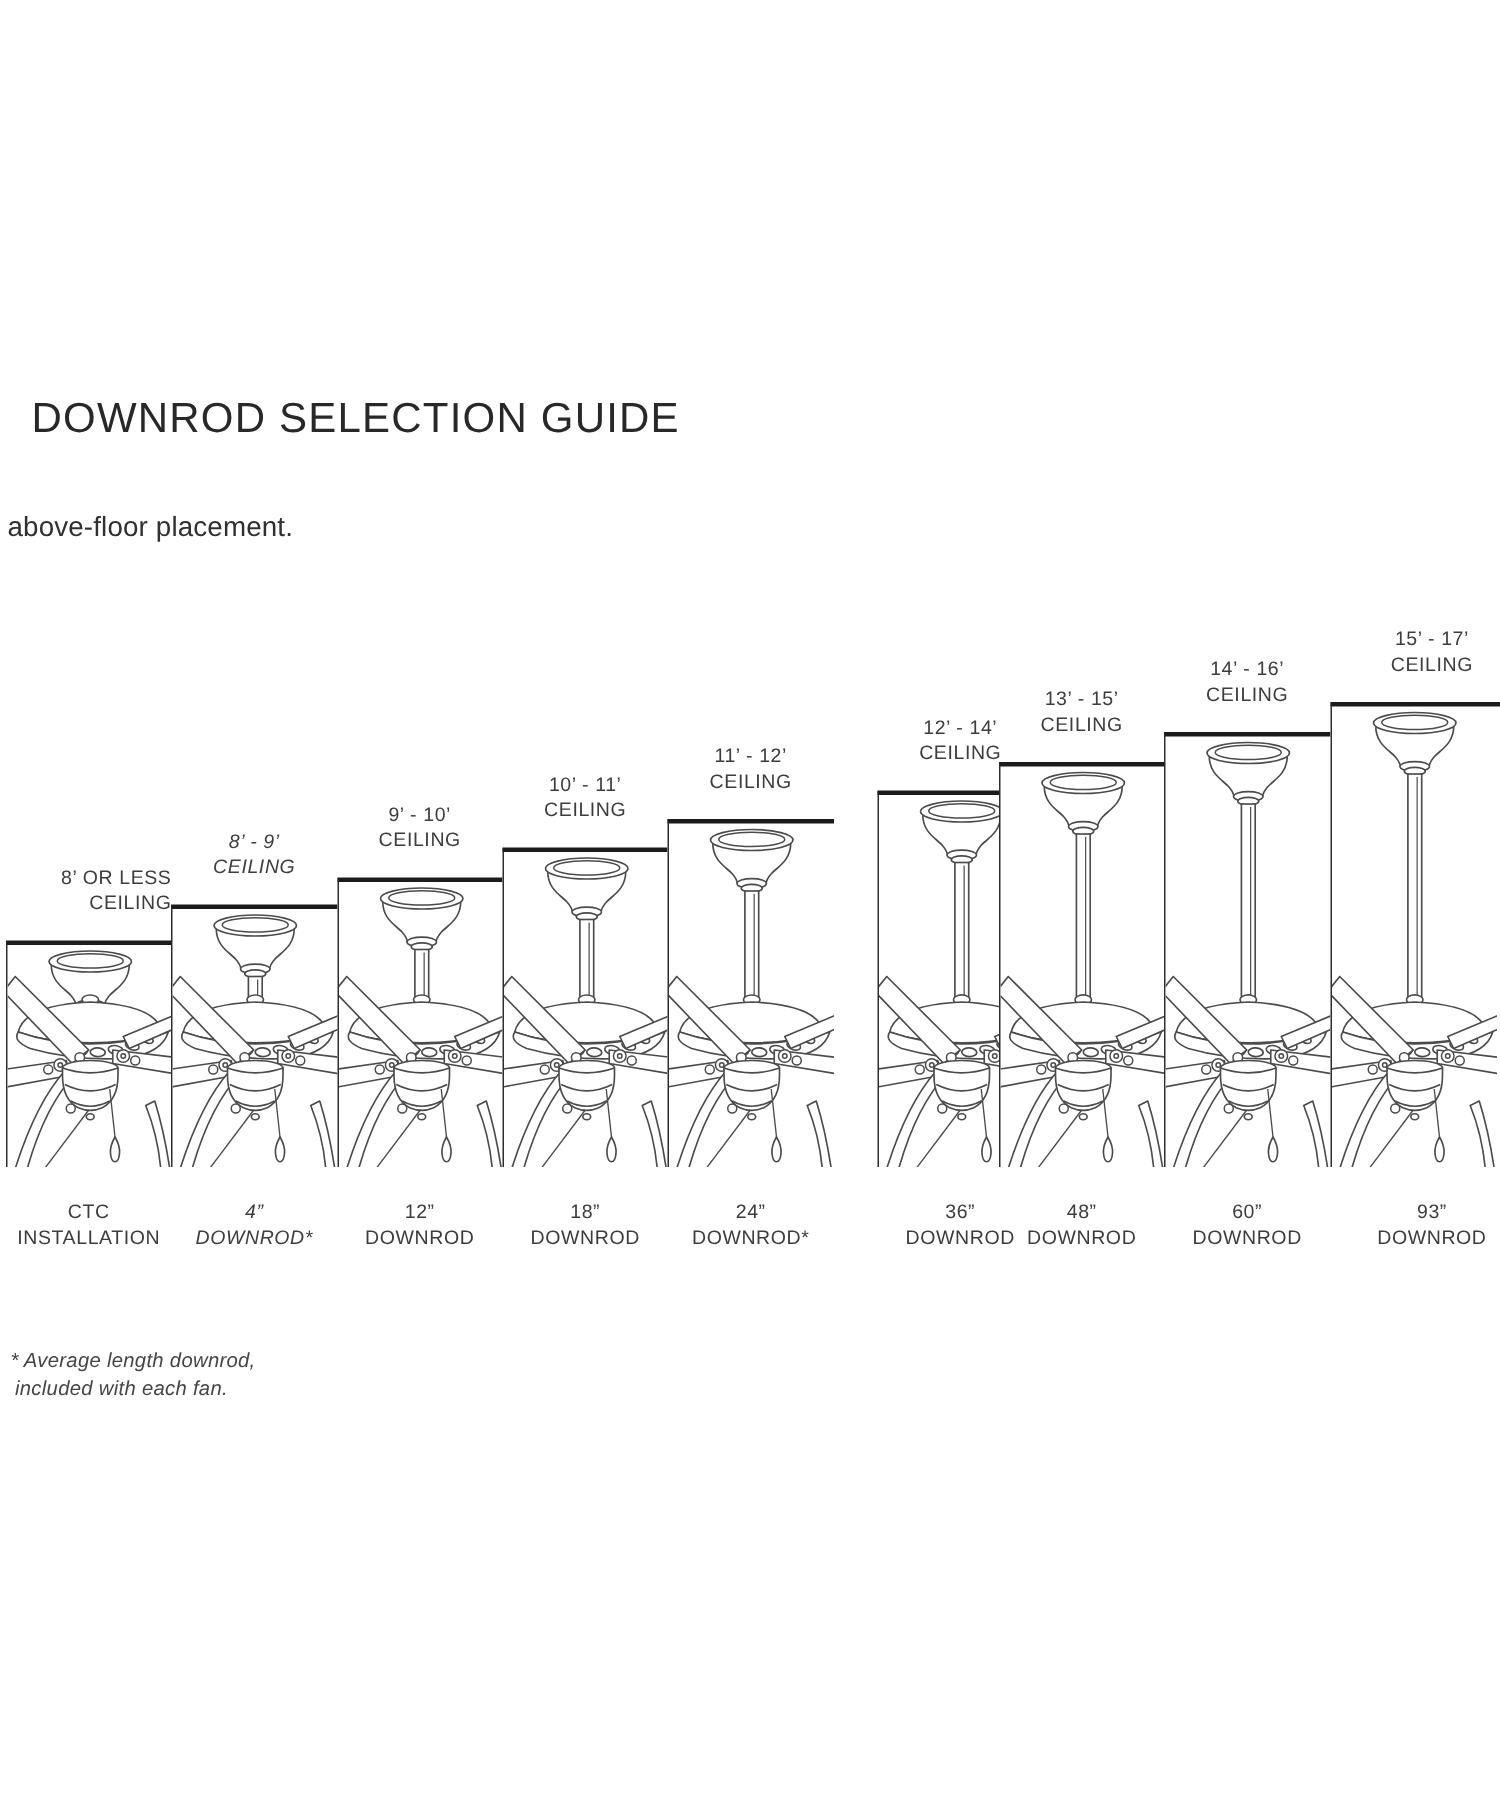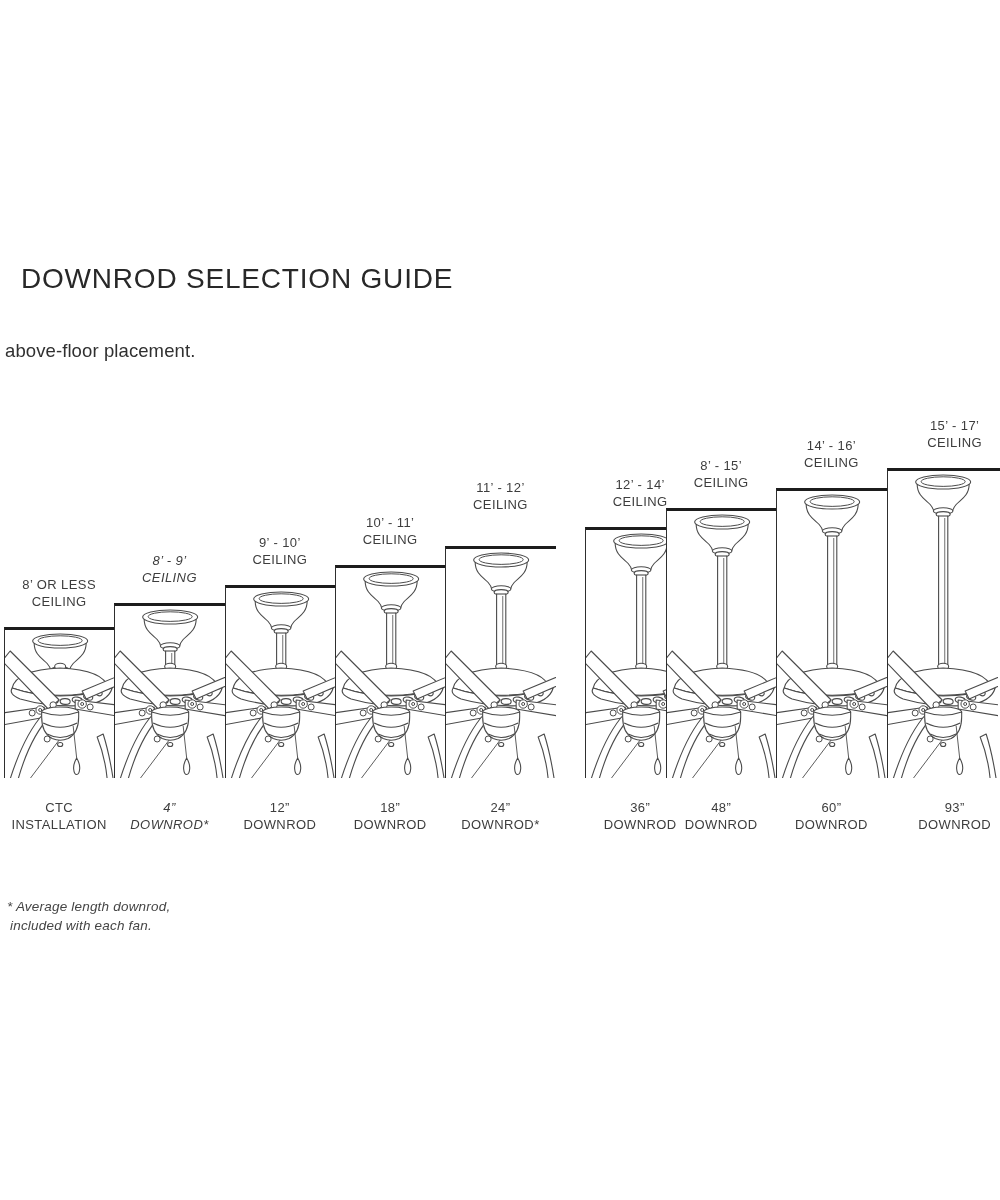--- a/index.html
+++ b/index.html
@@ -27,21 +27,21 @@
 
 <div id="stage">
   <div class="title">DOWNROD SELECTION GUIDE</div>
   <div class="subtitle">
     <br>
     <span>above-floor placement.</span>
   </div>
 
   <div id="diagram">
       <div class="col" style="left: 0px; width: 110.33px;">
-        <div class="ceil-label" style="bottom: 250px;"><span>8’ OR LESS</span><br><span>CEILING</span></div>
+        <div class="ceil-label" style="bottom: 250px; text-align: right;"><span>8’ OR LESS</span><br><span>CEILING</span></div>
         <div class="box" style="top: 227px; height: 151px;">
           <svg width="110.33" height="148" viewBox="0 0 110.33 148">
             <path d="M 29.165,13 C 29.165,25 38.165,29 42.165,33.5 C 44.165,35.8 45.364999999999995,38 45.665,40 L 64.66499999999999,40 C 64.965,38 66.16499999999999,35.8 68.16499999999999,33.5 C 72.16499999999999,29 81.16499999999999,25 81.16499999999999,13 Z" fill="#fff" stroke="#4b4b4b" stroke-width="1.1" stroke-linejoin="round"></path>
             <ellipse cx="55.165" cy="11" rx="27.5" ry="7" fill="#fff" stroke="#4b4b4b" stroke-width="1.1"></ellipse>
             <ellipse cx="55.165" cy="10.6" rx="22" ry="4.8" fill="none" stroke="#4b4b4b" stroke-width="1"></ellipse>
             <ellipse cx="55.165" cy="40" rx="9.8" ry="3.3" fill="#fff" stroke="#4b4b4b" stroke-width="1.1"></ellipse>
             <ellipse cx="55.165" cy="43.2" rx="7" ry="2.6" fill="#fff" stroke="#4b4b4b" stroke-width="1.1"></ellipse>
             <ellipse cx="55.165" cy="36.5" rx="5.5" ry="3.2" fill="#fff" stroke="#4b4b4b" stroke-width="1.1"></ellipse>
             <path d="M 7.164999999999999,58.0 Q 11.165,40.0 55.165,38.0 Q 99.16499999999999,40.0 103.16499999999999,58.0 Q 80.16499999999999,66.0 55.165,66.0 Q 30.165,66.0 7.164999999999999,58.0 Z" fill="#fff" stroke="#4b4b4b" stroke-width="1.1" stroke-linejoin="round"></path>
             <path d="M 9.165,59.5 Q 55.165,71.0 101.16499999999999,59.5" fill="none" stroke="#4b4b4b" stroke-width="1.1" stroke-linejoin="round"></path>
@@ -209,21 +209,21 @@
             <path d="M 42.165,166.0 Q 55.165,173.0 68.16499999999999,166.0" fill="none" stroke="#4b4b4b" stroke-width="1.1" stroke-linejoin="round"></path>
             <ellipse cx="55.165" cy="176.5" rx="2.6" ry="2" fill="#fff" stroke="#4b4b4b" stroke-width="1.1"></ellipse>
             <line x1="54.165" y1="172.0" x2="25.165" y2="210.5" stroke="#4b4b4b" stroke-width="0.9"></line>
             <line x1="68.16499999999999" y1="158.0" x2="71.66499999999999" y2="190.0" stroke="#4b4b4b" stroke-width="0.9"></line>
             <path d="M 71.66499999999999,190.0 Q 75.16499999999999,196.0 74.66499999999999,201.0 Q 74.16499999999999,206.5 71.66499999999999,206.5 Q 69.16499999999999,206.5 68.66499999999999,201.0 Q 68.16499999999999,196.0 71.66499999999999,190.0 Z" fill="#fff" stroke="#4b4b4b" stroke-width="1.1" stroke-linejoin="round"></path>
           </svg>
         </div>
         <div class="rod-label"><span>18”</span><br><span>DOWNROD</span></div>
       </div>
       <div class="col" style="left: 441.32px; width: 110.33px;">
-        <div class="ceil-label" style="bottom: 347px; margin-top: 16px;"><span>11’ - 12’</span><br><span>CEILING</span></div>
+        <div class="ceil-label" style="bottom: 331px; margin-top: 16px;"><span>11’ - 12’</span><br><span>CEILING</span></div>
         <div class="box" style="top: 146px; height: 232px;">
           <svg width="110.33" height="229" viewBox="0 0 110.33 229">
             <path d="M 29.165,13 C 29.165,25 38.165,29 42.165,33.5 C 44.165,35.8 45.364999999999995,38 45.665,40 L 64.66499999999999,40 C 64.965,38 66.16499999999999,35.8 68.16499999999999,33.5 C 72.16499999999999,29 81.16499999999999,25 81.16499999999999,13 Z" fill="#fff" stroke="#4b4b4b" stroke-width="1.1" stroke-linejoin="round"></path>
             <ellipse cx="55.165" cy="11" rx="27.5" ry="7" fill="#fff" stroke="#4b4b4b" stroke-width="1.1"></ellipse>
             <ellipse cx="55.165" cy="10.6" rx="22" ry="4.8" fill="none" stroke="#4b4b4b" stroke-width="1"></ellipse>
             <ellipse cx="55.165" cy="40" rx="9.8" ry="3.3" fill="#fff" stroke="#4b4b4b" stroke-width="1.1"></ellipse>
             <ellipse cx="55.165" cy="43.2" rx="7" ry="2.6" fill="#fff" stroke="#4b4b4b" stroke-width="1.1"></ellipse>
             <rect x="50.6" y="45" width="9.2" height="74.0" fill="#fff" stroke="#4b4b4b" stroke-width="1.1"></rect>
             <line x1="56.765" y1="47" x2="56.765" y2="116.0" stroke="#4b4b4b" stroke-width="0.8"></line>
             <ellipse cx="55.165" cy="117.5" rx="5.5" ry="3.2" fill="#fff" stroke="#4b4b4b" stroke-width="1.1"></ellipse>
@@ -301,21 +301,21 @@
             <path d="M 42.165,204.0 Q 55.165,211.0 68.16499999999999,204.0" fill="none" stroke="#4b4b4b" stroke-width="1.1" stroke-linejoin="round"></path>
             <ellipse cx="55.165" cy="214.5" rx="2.6" ry="2" fill="#fff" stroke="#4b4b4b" stroke-width="1.1"></ellipse>
             <line x1="54.165" y1="210.0" x2="25.165" y2="248.5" stroke="#4b4b4b" stroke-width="0.9"></line>
             <line x1="68.16499999999999" y1="196.0" x2="71.66499999999999" y2="228.0" stroke="#4b4b4b" stroke-width="0.9"></line>
             <path d="M 71.66499999999999,228.0 Q 75.16499999999999,234.0 74.66499999999999,239.0 Q 74.16499999999999,244.5 71.66499999999999,244.5 Q 69.16499999999999,244.5 68.66499999999999,239.0 Q 68.16499999999999,234.0 71.66499999999999,228.0 Z" fill="#fff" stroke="#4b4b4b" stroke-width="1.1" stroke-linejoin="round"></path>
           </svg>
         </div>
         <div class="rod-label"><span>36”</span><br><span>DOWNROD</span></div>
       </div>
       <div class="col" style="left: 661.98px; width: 110.33px;">
-        <div class="ceil-label" style="bottom: 369px;"><span>8’ - 15’</span><br><span>CEILING</span></div>
+        <div class="ceil-label" style="bottom: 369px;"><span>13’ - 15’</span><br><span>CEILING</span></div>
         <div class="box" style="top: 108px; height: 270px;">
           <svg width="110.33" height="267" viewBox="0 0 110.33 267">
             <path d="M 29.165,13 C 29.165,25 38.165,29 42.165,33.5 C 44.165,35.8 45.364999999999995,38 45.665,40 L 64.66499999999999,40 C 64.965,38 66.16499999999999,35.8 68.16499999999999,33.5 C 72.16499999999999,29 81.16499999999999,25 81.16499999999999,13 Z" fill="#fff" stroke="#4b4b4b" stroke-width="1.1" stroke-linejoin="round"></path>
             <ellipse cx="55.165" cy="11" rx="27.5" ry="7" fill="#fff" stroke="#4b4b4b" stroke-width="1.1"></ellipse>
             <ellipse cx="55.165" cy="10.6" rx="22" ry="4.8" fill="none" stroke="#4b4b4b" stroke-width="1"></ellipse>
             <ellipse cx="55.165" cy="40" rx="9.8" ry="3.3" fill="#fff" stroke="#4b4b4b" stroke-width="1.1"></ellipse>
             <ellipse cx="55.165" cy="43.2" rx="7" ry="2.6" fill="#fff" stroke="#4b4b4b" stroke-width="1.1"></ellipse>
             <rect x="50.6" y="45" width="9.2" height="112.0" fill="#fff" stroke="#4b4b4b" stroke-width="1.1"></rect>
             <line x1="56.765" y1="47" x2="56.765" y2="154.0" stroke="#4b4b4b" stroke-width="0.8"></line>
             <ellipse cx="55.165" cy="155.5" rx="5.5" ry="3.2" fill="#fff" stroke="#4b4b4b" stroke-width="1.1"></ellipse>

